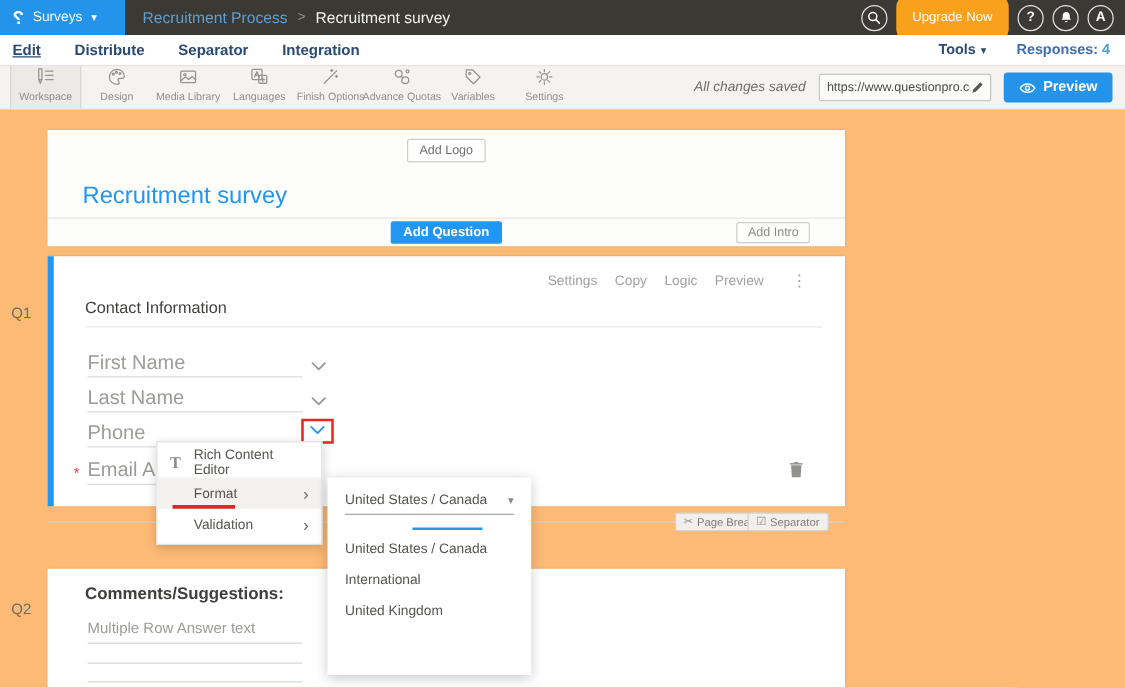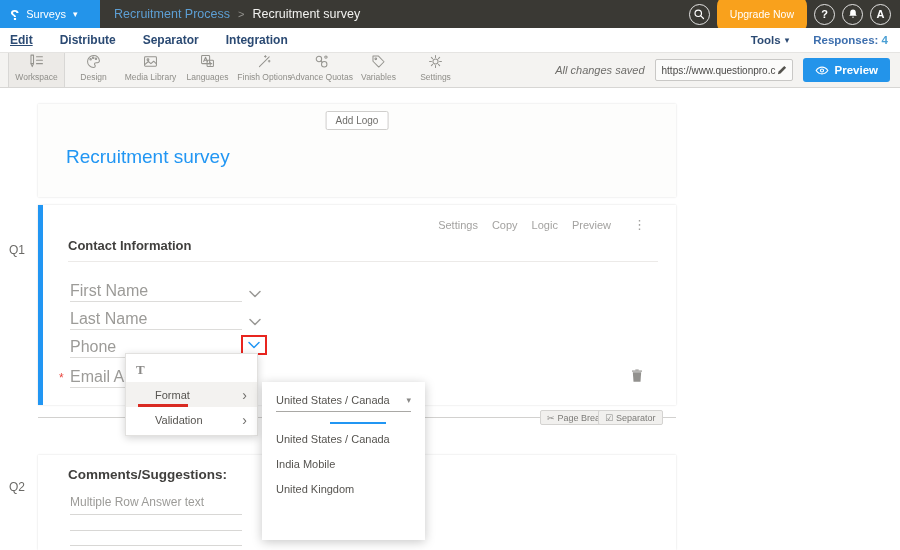--- a/index.html
+++ b/index.html
@@ -39,38 +39,38 @@
   .tool-item svg { stroke:#95948f; fill:none; stroke-width:1.2; stroke-linecap:round; stroke-linejoin:round; }
   .tool-item .tool-label { font-size:8.5px; color:#8f8e89; white-space:nowrap; }
   .toolbar-right { margin-left:auto; display:flex; align-items:center; gap:10px; padding-right:10px; }
   .saved-status { font-style:italic; font-size:11px; color:#6e6d6a; }
   .url-box { width:138px; height:22px; background:#fbfbfa; border:1px solid #c9c8c6; border-radius:2px; display:flex; align-items:center; padding:0 4px 0 6px; }
   .url-text { flex:1; font-size:10px; color:#4a4947; white-space:nowrap; overflow:hidden; }
   .preview-btn { height:24px; background:#2394ea; color:#fff; border-radius:3px; font-size:11.5px; font-weight:700; display:flex; align-items:center; gap:6px; padding:0 12px; }
   .preview-btn svg { stroke:#fff; fill:none; stroke-width:1.4; }
 
   
-  .main { position:absolute; top:88px; left:0; width:900px; height:462px; background:#ffffff; }
+  .main { position:absolute; top:88px; left:0; width:900px; height:462px; background:#fdba74; }
   .card { position:absolute; background:#fff; box-shadow:0 0 2px rgba(0,0,0,.14); }
 
   .survey-card { left:38px; top:16px; width:638px; height:93px; background:#fdfdfc; }
   .add-logo-btn { position:absolute; top:7px; left:50%; transform:translateX(-50%); font-size:10px; color:#6f6e6b; background:#fff; border:1px solid #cfcecc; border-radius:2px; padding:3px 9px; }
   .survey-title { position:absolute; left:28px; top:42px; font-size:19px; font-weight:500; color:#2196f3; }
   .aq-row { position:absolute; bottom:0; left:0; right:0; height:23px; border-top:1px solid #e6e5e3; }
   .add-question-btn { position:absolute; left:50%; top:50%; transform:translate(-50%,-50%); background:#2196f3; color:#fff; font-size:10.5px; font-weight:700; padding:3px 10px; border-radius:2px; }
   .add-intro-btn { position:absolute; right:28px; top:50%; transform:translateY(-50%); border:1px solid #cfcecc; color:#8b8a87; font-size:10px; padding:2px 8px; background:#fdfdfc; border-radius:2px; }
 
   .q-label { position:absolute; font-size:12px; color:#6b6a67; }
   .q1-label { left:9px; top:155px; }
   .q2-label { left:9px; top:392px; }
 
   .q1-card { left:38px; top:117px; width:638px; height:200px; border-left:5px solid #2196f3; }
   .q-actions { position:absolute; top:12px; right:30px; display:flex; align-items:center; gap:14px; font-size:11px; color:#a3a2a0; }
   .q-actions .dots { margin-left:8px; font-size:13px; color:#a3a2a0; letter-spacing:0; }
-  .q-title { position:absolute; left:25px; top:33px; font-size:13px; font-weight:700; color:#403f3d; }
+  .q-title { position:absolute; left:25px; top:33px; font-size:13px; font-weight:400; color:#403f3d; }
   .q-title-line { position:absolute; left:25px; right:18px; top:56px; border-top:1px solid #eceae8; }
   .field-row { position:absolute; left:27px; width:215px; height:22px; }
   .field-row .f-label { font-size:16px; color:#9c9b98; line-height:22px; }
   .field-row .f-line { position:absolute; left:0; bottom:0; width:172px; border-bottom:1px solid #dddcda; }
   .field-row .chev { position:absolute; left:178px; top:5px; }
   .field-row .chev svg { stroke:#9a9996; fill:none; stroke-width:1.5; stroke-linecap:round; stroke-linejoin:round; }
   .row-1 { top:75px; } .row-2 { top:103px; } .row-3 { top:131px; } .row-4 { top:161px; }
   .red-box { position:absolute; left:171px; top:-1px; width:26px; height:20px; border:2px solid #e8251f; display:flex; align-items:center; justify-content:center; }
   .red-box svg { stroke:#2196f3 !important; }
   .req-star { position:absolute; left:-11px; top:5px; color:#e8473f; font-size:12px; }
@@ -250,20 +250,24 @@
         <span>Preview</span>
       </span>
     </div>
   </div>
 
   <div class="main">
 
     <div class="card survey-card">
       <span class="add-logo-btn">Add Logo</span>
       <span class="survey-title">Recruitment survey</span>
+      <div class="aq-row">
+        <span class="add-question-btn">Add Question</span>
+        <span class="add-intro-btn">Add Intro</span>
+      </div>
     </div>
 
     <span class="q-label q1-label">Q1</span>
     <div class="card q1-card">
       <div class="q-actions">
         <span>Settings</span>
         <span>Copy</span>
         <span>Logic</span>
         <span>Preview</span>
         <span class="dots">⋮</span>
@@ -324,39 +328,40 @@
       <span class="q2-title">Comments/Suggestions:</span>
       <span class="q2-ph">Multiple Row Answer text</span>
       <span class="q2-line q2-line-1"></span>
       <span class="q2-line q2-line-2"></span>
       <span class="q2-line q2-line-3"></span>
     </div>
 
     <div class="context-menu">
       <div class="cm-item">
         <span class="cm-icon serif-t">T</span>
+        <span class="cm-text">Rich Content Editor</span>
       </div>
       <div class="cm-item highlight">
         <span class="cm-text no-icon">Format</span>
         <span class="cm-arrow">›</span>
       </div>
       <div class="cm-item">
         <span class="cm-text no-icon">Validation</span>
         <span class="cm-arrow">›</span>
       </div>
       <span class="red-underline"></span>
     </div>
 
     <div class="format-submenu">
       <div class="fs-select">
         <span>United States / Canada</span>
         <span class="caret">▾</span>
       </div>
       <span class="fs-blue-bar"></span>
       <div class="fs-options">
         <div class="fs-option">United States / Canada</div>
-        <div class="fs-option">India Mobile</div>
+        <div class="fs-option">International</div>
         <div class="fs-option">United Kingdom</div>
       </div>
     </div>
 
   </div>
 </div>
 
 </body></html>

